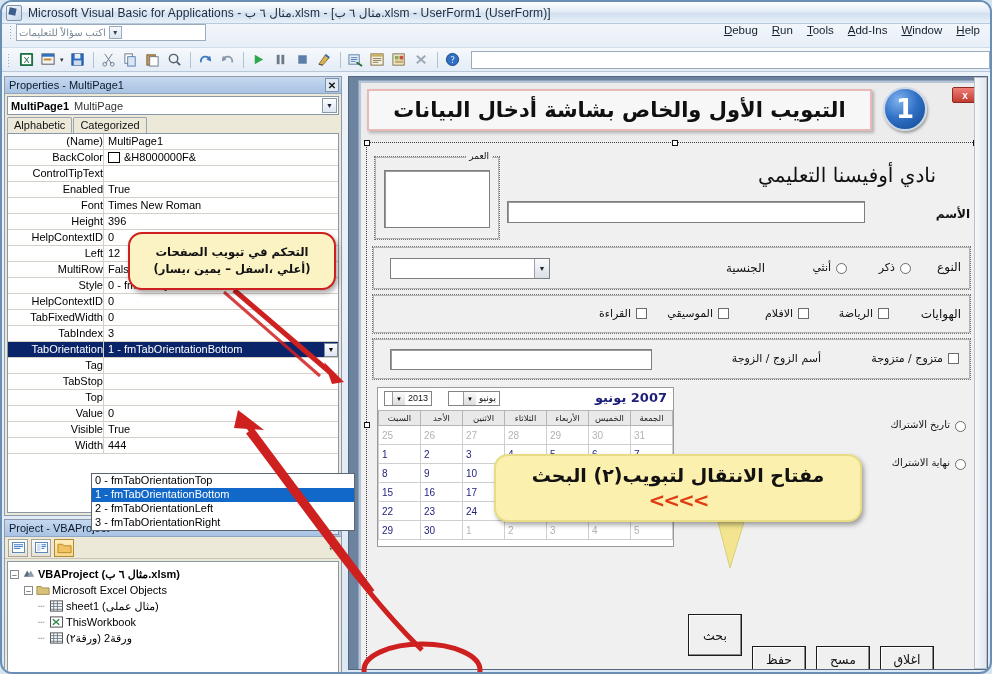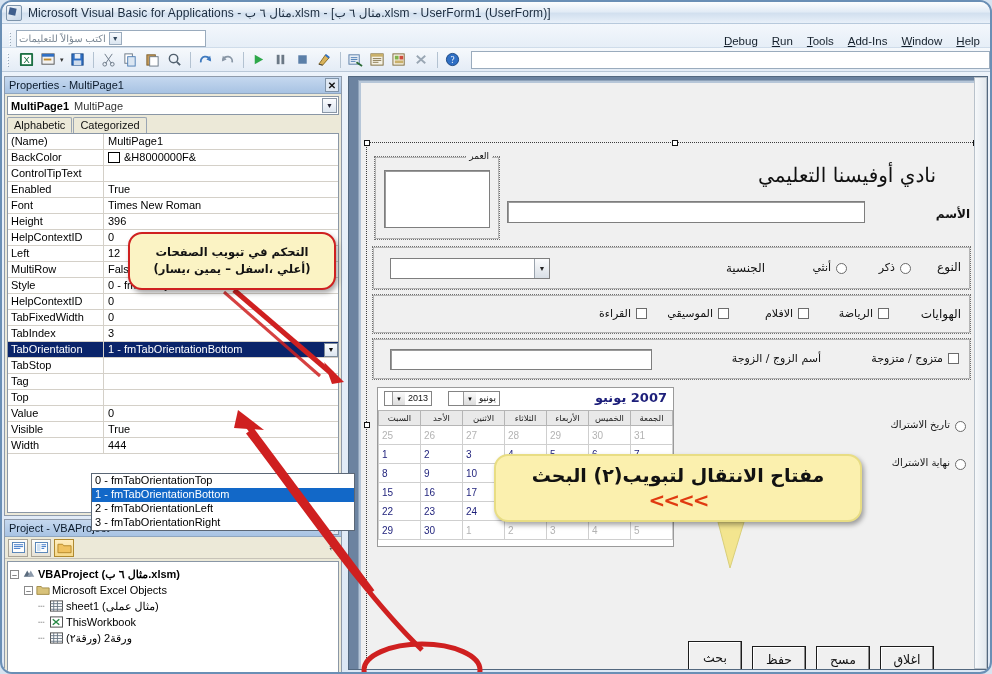--- a/index.html
+++ b/index.html
@@ -37,21 +37,21 @@
   #titlebar .vb-ico:after{
     content:""; position:absolute; left:2px; top:2px; width:7px;height:7px;
     background:#3f5e8c; transform:rotate(12deg);
   }
   #titlebar .title {
     font-size:12px; color:#1b2c3f; white-space:nowrap; letter-spacing:.1px;
   }
 
   
   #helprow {
-    height:24px; display:flex; align-items:flex-end;
+    height:24px; display:flex; align-items:flex-start;
     background:linear-gradient(180deg,#f3f7fc,#e6eef7);
     border-bottom:1px solid #cfdcea;
     padding-left:6px;
   }
   .grip { width:3px; height:16px; margin-right:5px;
     background-image: radial-gradient(#ffffff 40%, transparent 41%), radial-gradient(#9aa9b8 40%, transparent 41%);
     background-size:3px 3px; background-position:0 0, 1px 1px;
   }
   #helpbox {
     width:190px; height:17px; background:#fff; border:1px solid #9aabbd;
@@ -107,21 +107,21 @@
   .objbox b { font-size:11px; color:#000; }
   .objbox span.t { font-size:11px; color:#333; }
   .objbox .dd { margin-left:auto; width:15px;height:15px;margin-right:1px;
        background:linear-gradient(180deg,#fbfcfe,#dde6f0); border:1px solid #8a97a6;
        display:flex;align-items:center;justify-content:center;font-size:7px;color:#223; }
   .ptabs { display:flex; margin:2px 0 0 2px; height:16px; }
   .ptab { padding:1px 6px 0 6px; font-size:11px; background:#ece9d8;
           border:1px solid #9aa5b3; border-bottom:none; border-radius:2px 2px 0 0; margin-right:1px; color:#111;}
   .ptab.active { background:#ece9d8; font-weight:normal; border-bottom:1px solid #ece9d8; }
   .grid { margin:0 2px 2px 2px; background:#fff; border:1px solid #8a97a6;
-          flex:1; overflow:hidden; position:relative; }
+          flex:1; overflow:hidden; position:relative;text-align:right; }
   .grow { display:flex; height:16px; border-bottom:1px solid #d4d0c8; font-size:11px; }
   .gk { width:96px; padding-left:3px; border-right:1px solid #d4d0c8; color:#000;
         overflow:hidden; white-space:nowrap; line-height:15px; }
   .gv { flex:1; padding-left:4px; color:#000; line-height:15px; white-space:nowrap; overflow:hidden;
         display:flex; align-items:center; gap:4px; }
   .grow.sel .gk { background:#0a246a; color:#fff; }
   .grow.sel .gv { background:#0a246a; color:#fff; }
   .swatch { width:12px;height:11px; border:1px solid #000; display:inline-block; }
   .grow .gv .dd2 {
     margin-left:auto; width:14px;height:14px; background:linear-gradient(180deg,#fbfcfe,#dde6f0);
@@ -509,27 +509,27 @@
             </div>
           </div>
           <div class="grow sel">
             <div class="gk">TabOrientation</div>
             <div class="gv">
               <span>1 - fmTabOrientationBottom</span>
               <span class="dd2">▼</span>
             </div>
           </div>
           <div class="grow">
+            <div class="gk">Tag</div>
+            <div class="gv">
+              <span></span>
+            </div>
+          </div>
+          <div class="grow">
             <div class="gk">TabStop</div>
-            <div class="gv">
-              <span></span>
-            </div>
-          </div>
-          <div class="grow">
-            <div class="gk">Tag</div>
             <div class="gv">
               <span></span>
             </div>
           </div>
           <div class="grow">
             <div class="gk">Top</div>
             <div class="gv">
               <span></span>
             </div>
           </div>
@@ -626,20 +626,25 @@
                 <path d="M0.5 3.5h13M0.5 6.5h13M0.5 9.5h13M4 0.5v11M8 0.5v11" stroke="#6b7885"></path>
               </svg></span>
             <span>ورقة2 (ورقة٢)</span>
           </div>
         </div>
     </div>
 
     <div id="formwrap">
       <div id="uform">
 
+        <div class="formhdr">
+          <div class="bigtitle">التبويب الأول والخاص بشاشة أدخال البيانات</div>
+          <div class="badge1">1</div>
+          <div class="closebtn">x</div>
+        </div>
 
         <div class="pageArea">
           <span class="handle" style="left:-3px;top:-3px"></span>
           <span class="handle" style="left:50%;top:-3px"></span>
           <span class="handle" style="right:-3px;top:-3px"></span>
           <span class="handle" style="left:-3px;top:50%"></span>
 
           <div class="clubname" style="right:40px; top:20px;">نادي أوفيسنا التعليمي</div>
 
           <div class="fgroup" style="left:8px; top:14px; width:124px; height:82px;">
@@ -762,21 +767,21 @@
                     <td class="off">1</td>
                     <td class="off">2</td>
                     <td class="off">3</td>
                     <td class="off">4</td>
                     <td class="off">5</td>
                   </tr>
                 </tbody>
               </table>
           </div>
 
-          <div class="fbtn" style="right:234px; bottom:28px; width:54px; height:32px;">بحث</div>
+          <div class="fbtn" style="right:234px; bottom:45px; width:54px; height:42px;">بحث</div>
           <div class="fbtn" style="right:170px; bottom:28px; width:54px; height:27px;">حفظ</div>
           <div class="fbtn" style="right:106px; bottom:28px; width:54px; height:27px;">مسح</div>
           <div class="fbtn" style="right:42px; bottom:28px; width:54px; height:27px;">اغلاق</div>
 
         </div>
 
       </div>
       <div class="scrollbar-v" style="right:0; top:0; bottom:0;"></div>
     </div>
   </div>

